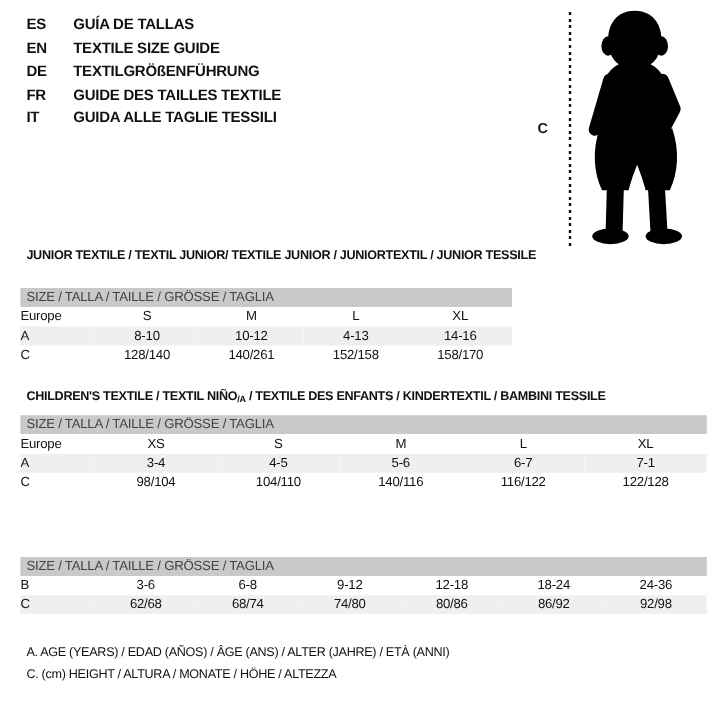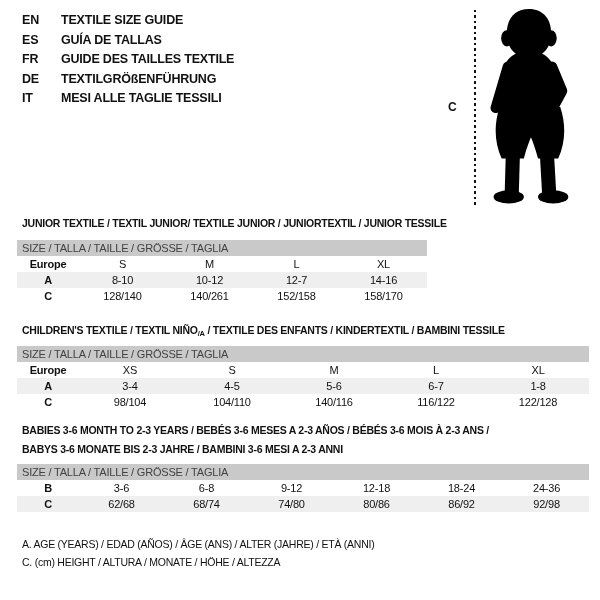--- a/index.html
+++ b/index.html
@@ -33,52 +33,52 @@
     position: absolute; left: 22px;
     font-weight: bold; font-size: 10.5px; line-height: 18.5px;
     letter-spacing: -0.25px; white-space: nowrap;
   }
   .title-sub { font-size: 7.5px; position: relative; top: 2px; }
 
   
   table.size-table { position: absolute; left: 17px; border-collapse: collapse; table-layout: fixed; }
   table.size-table td { font-size: 11px; height: 16px; padding: 0; letter-spacing: -0.2px; overflow: hidden; white-space: nowrap; }
   tr.hdr td { background: #c9c9c9; color: #424242; padding-left: 5px; text-align: left; }
-  td.lbl { padding-left: 5px; text-align: center; font-weight: bold; }
+  td.lbl { padding-left: 5px; text-align: left; }
   td.val { text-align: center; }
   tr.alt td { background: #efefef; }
 
   
   .footnotes { position: absolute; top: 535px; left: 22px; font-weight: normal; font-size: 10.5px; line-height: 18px; letter-spacing: -0.25px; white-space: nowrap; }
 </style>
 </head>
 <body>
 
 <div class="page">
 
   <div class="lang-block">
     <div class="lang-row">
+      <span class="lang-code">ES</span>
+      <span class="lang-title">GUÍA DE TALLAS</span>
+    </div>
+    <div class="lang-row">
       <span class="lang-code">EN</span>
       <span class="lang-title">TEXTILE SIZE GUIDE</span>
     </div>
     <div class="lang-row">
-      <span class="lang-code">ES</span>
-      <span class="lang-title">GUÍA DE TALLAS</span>
+      <span class="lang-code">DE</span>
+      <span class="lang-title">TEXTILGRÖßENFÜHRUNG</span>
     </div>
     <div class="lang-row">
       <span class="lang-code">FR</span>
       <span class="lang-title">GUIDE DES TAILLES TEXTILE</span>
     </div>
     <div class="lang-row">
-      <span class="lang-code">DE</span>
-      <span class="lang-title">TEXTILGRÖßENFÜHRUNG</span>
-    </div>
-    <div class="lang-row">
       <span class="lang-code">IT</span>
-      <span class="lang-title">MESI ALLE TAGLIE TESSILI</span>
+      <span class="lang-title">GUIDA ALLE TAGLIE TESSILI</span>
     </div>
   </div>
 
   <div class="figure">
     <div class="dash-line"></div>
     <div class="measure-label">C</div>
     <svg class="toddler" width="104" height="202" viewBox="0 0 100 200">
       <g fill="#000000" stroke="none">
 
         <ellipse cx="21" cy="32" rx="5.5" ry="8"></ellipse>
@@ -96,21 +96,21 @@
 
         <path d="M27,150 L26,185" fill="none" stroke="#000" stroke-width="14"></path>
         <path d="M61,150 L63,185" fill="none" stroke="#000" stroke-width="14"></path>
 
         <ellipse cx="23" cy="189" rx="15" ry="6.5"></ellipse>
         <ellipse cx="67" cy="189" rx="15" ry="6.5"></ellipse>
       </g>
     </svg>
   </div>
 
-  <div class="tbl-title" style="top:214px;">JUNIOR TEXTILE / TEXTIL JUNIOR/ TEXTILE JUNIOR / JUNIORTEXTIL / JUNIOR TESSILE</div>
+  <div class="tbl-title" style="top:204px;">JUNIOR TEXTILE / TEXTIL JUNIOR/ TEXTILE JUNIOR / JUNIORTEXTIL / JUNIOR TESSILE</div>
   <table class="size-table" style="top:240px; width:410px;">
     <colgroup>
         <col style="width:62px">
         <col style="width:87px">
         <col style="width:87px">
         <col style="width:87px">
         <col style="width:87px">
       </colgroup>
     <tbody>
         <tr class="hdr">
@@ -120,21 +120,21 @@
       <td class="lbl">Europe</td>
       <td class="val">S</td>
       <td class="val">M</td>
       <td class="val">L</td>
       <td class="val">XL</td>
     </tr>
     <tr class="alt">
       <td class="lbl">A</td>
       <td class="val">8-10</td>
       <td class="val">10-12</td>
-      <td class="val">12-7</td>
+      <td class="val">4-13</td>
       <td class="val">14-16</td>
     </tr>
     <tr>
       <td class="lbl">C</td>
       <td class="val">128/140</td>
       <td class="val">140/261</td>
       <td class="val">152/158</td>
       <td class="val">158/170</td>
     </tr>
   </tbody>
@@ -161,37 +161,33 @@
       <td class="val">M</td>
       <td class="val">L</td>
       <td class="val">XL</td>
     </tr>
     <tr class="alt">
       <td class="lbl">A</td>
       <td class="val">3-4</td>
       <td class="val">4-5</td>
       <td class="val">5-6</td>
       <td class="val">6-7</td>
-      <td class="val">1-8</td>
+      <td class="val">7-1</td>
     </tr>
     <tr>
       <td class="lbl">C</td>
       <td class="val">98/104</td>
       <td class="val">104/110</td>
       <td class="val">140/116</td>
       <td class="val">116/122</td>
       <td class="val">122/128</td>
     </tr>
   </tbody>
     </table>
 
-  <div class="tbl-title" style="top:421px;">
-    <div>BABIES 3-6 MONTH TO 2-3 YEARS / BEBÉS 3-6 MESES A 2-3 AÑOS / BÉBÉS 3-6 MOIS À 2-3 ANS /</div>
-    <div>BABYS 3-6 MONATE BIS 2-3 JAHRE / BAMBINI 3-6 MESI A 2-3 ANNI</div>
-  </div>
   <table class="size-table" style="top:464px; width:572px;">
     <colgroup>
         <col style="width:62px">
         <col style="width:85px">
         <col style="width:85px">
         <col style="width:85px">
         <col style="width:85px">
         <col style="width:85px">
         <col style="width:85px">
       </colgroup>

